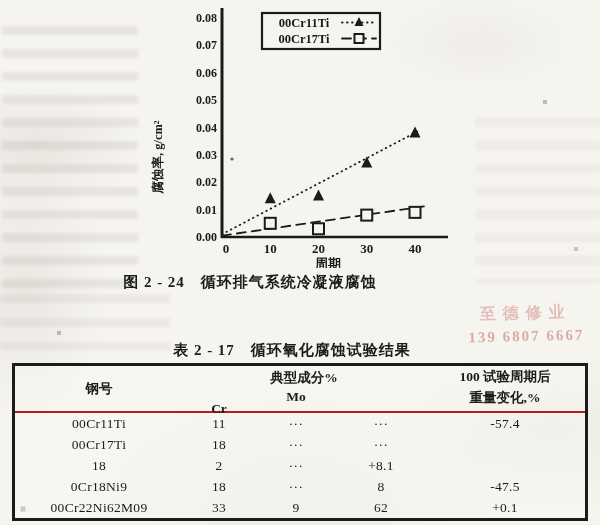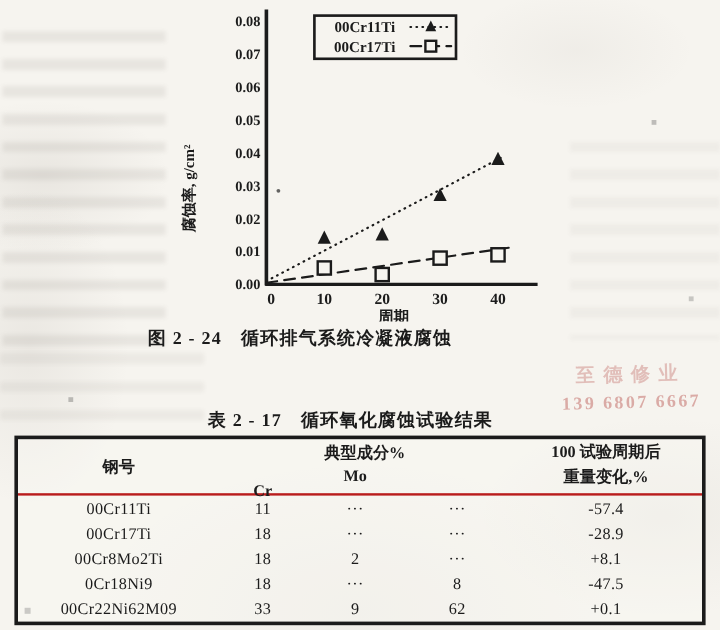--- a/index.html
+++ b/index.html
@@ -143,24 +143,22 @@
           <span>11</span>
           <span>···</span>
           <span>···</span>
           <span>-57.4</span>
         </div>
         <div class="trow">
           <span>00Cr17Ti</span>
           <span>18</span>
           <span>···</span>
           <span>···</span>
-          <span>-28.9</span>
         </div>
         <div class="trow">
-          <span>00Cr8Mo2Ti</span>
           <span>18</span>
           <span>2</span>
           <span>···</span>
           <span>+8.1</span>
         </div>
         <div class="trow">
           <span>0Cr18Ni9</span>
           <span>18</span>
           <span>···</span>
           <span>8</span>

